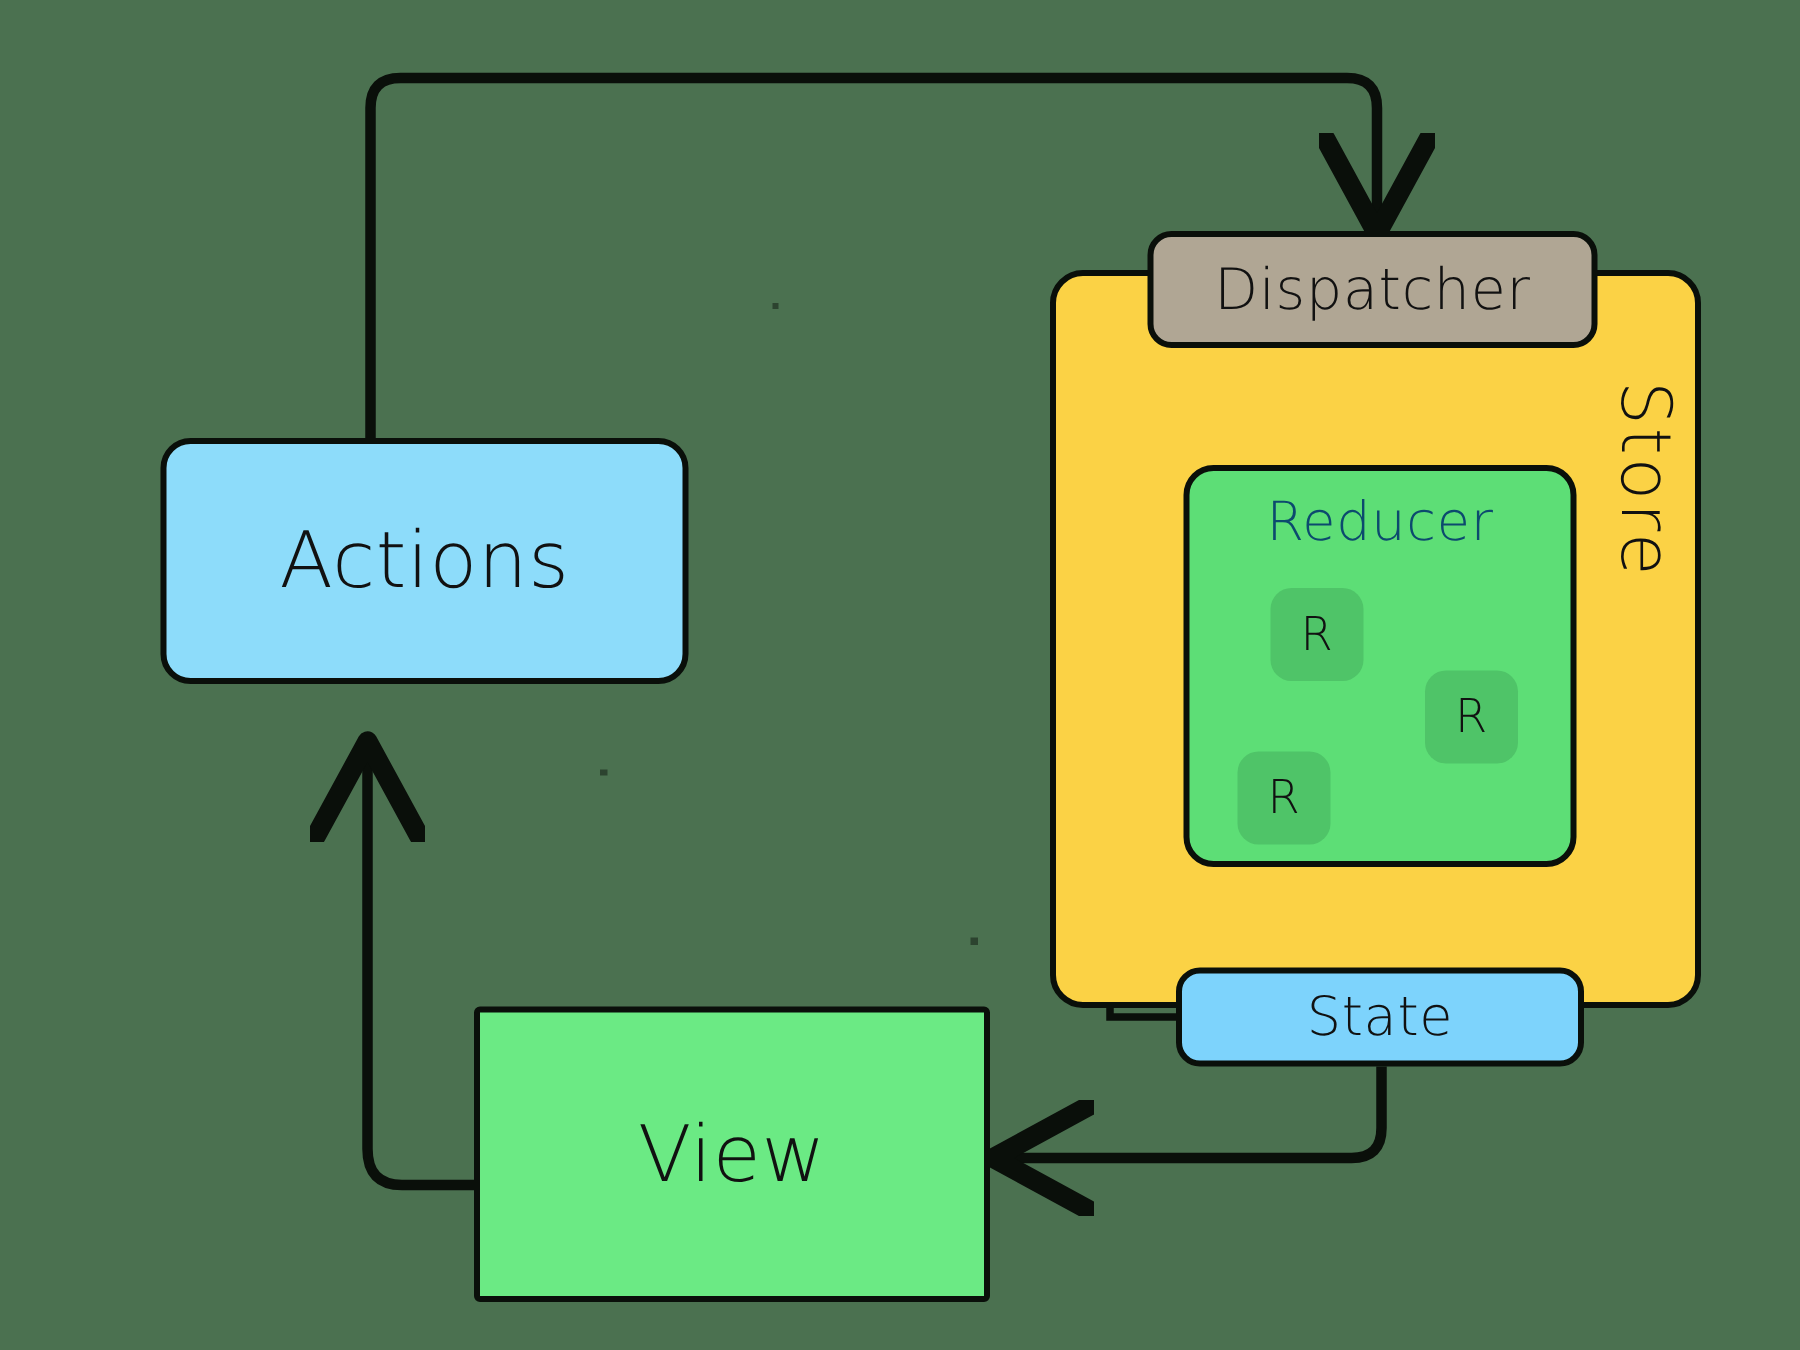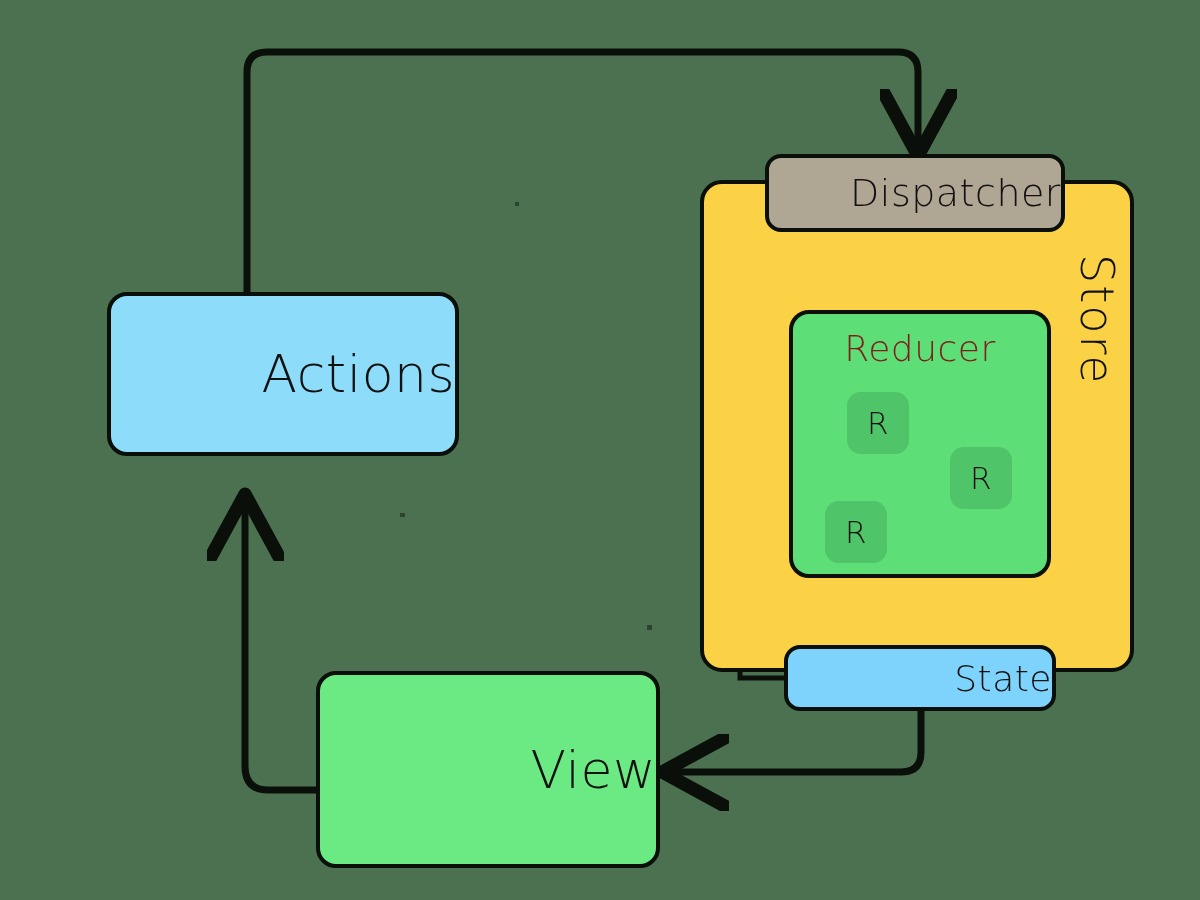--- a/index.html
+++ b/index.html
@@ -26,21 +26,21 @@
     height: 900px;
     pointer-events: none;
     z-index: 5;
   }
   .node {
     position: absolute;
     box-sizing: border-box;
     border: 4px solid #0a0f0a;
     display: flex;
     align-items: center;
-    justify-content: flex-end;
+    justify-content: center;
     color: #111;
     letter-spacing: 0.5px;
     z-index: 10;
   }
   .node-label {
     font-weight: 300;
     white-space: nowrap;
   }
 
   
@@ -96,21 +96,21 @@
     z-index: 11;
   }
   #reducer-label {
     position: absolute;
     left: 0;
     top: 14px;
     width: 100%;
     text-align: center;
     font-size: 36px;
     font-weight: 300;
-    color: #7f1d1d;
+    color: #0c4a6e;
   }
   .rbox {
     position: absolute;
     background: #4fc468;
     border-radius: 14px;
     display: flex;
     align-items: center;
     justify-content: center;
     font-size: 31px;
     font-weight: 300;
@@ -144,21 +144,21 @@
   }
   #actions .node-label { font-size: 52px; }
 
   
   #view {
     left: 316px;
     top: 671px;
     width: 344px;
     height: 197px;
     background: #6bea84;
-    border-radius: 20px;
+    border-radius: 4px;
   }
   #view .node-label { font-size: 52px; }
 
   .speck {
     position: absolute;
     background: rgba(20,30,20,0.55);
     z-index: 20;
   }
 </style>
 </head>

